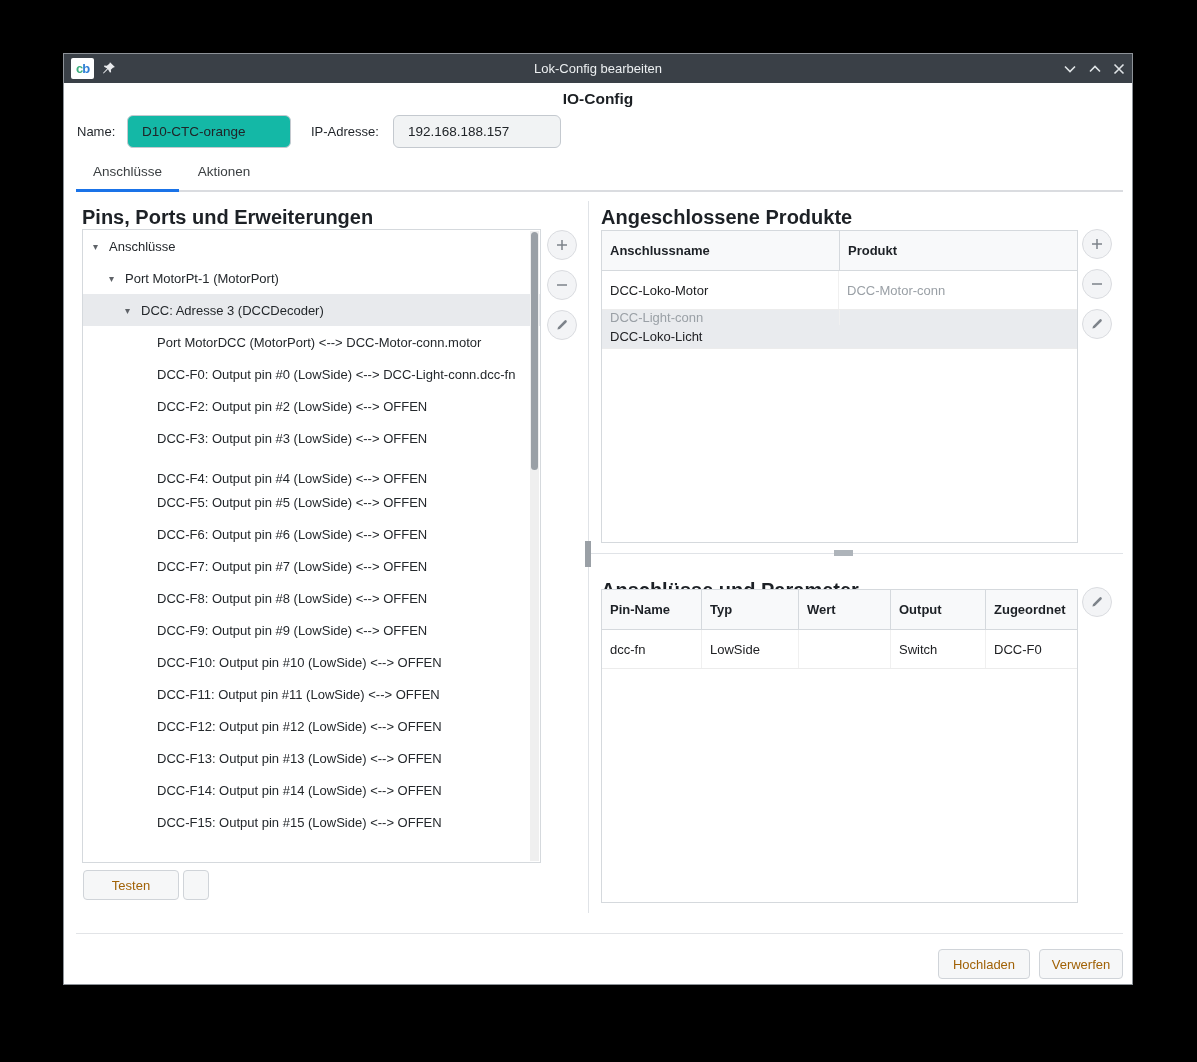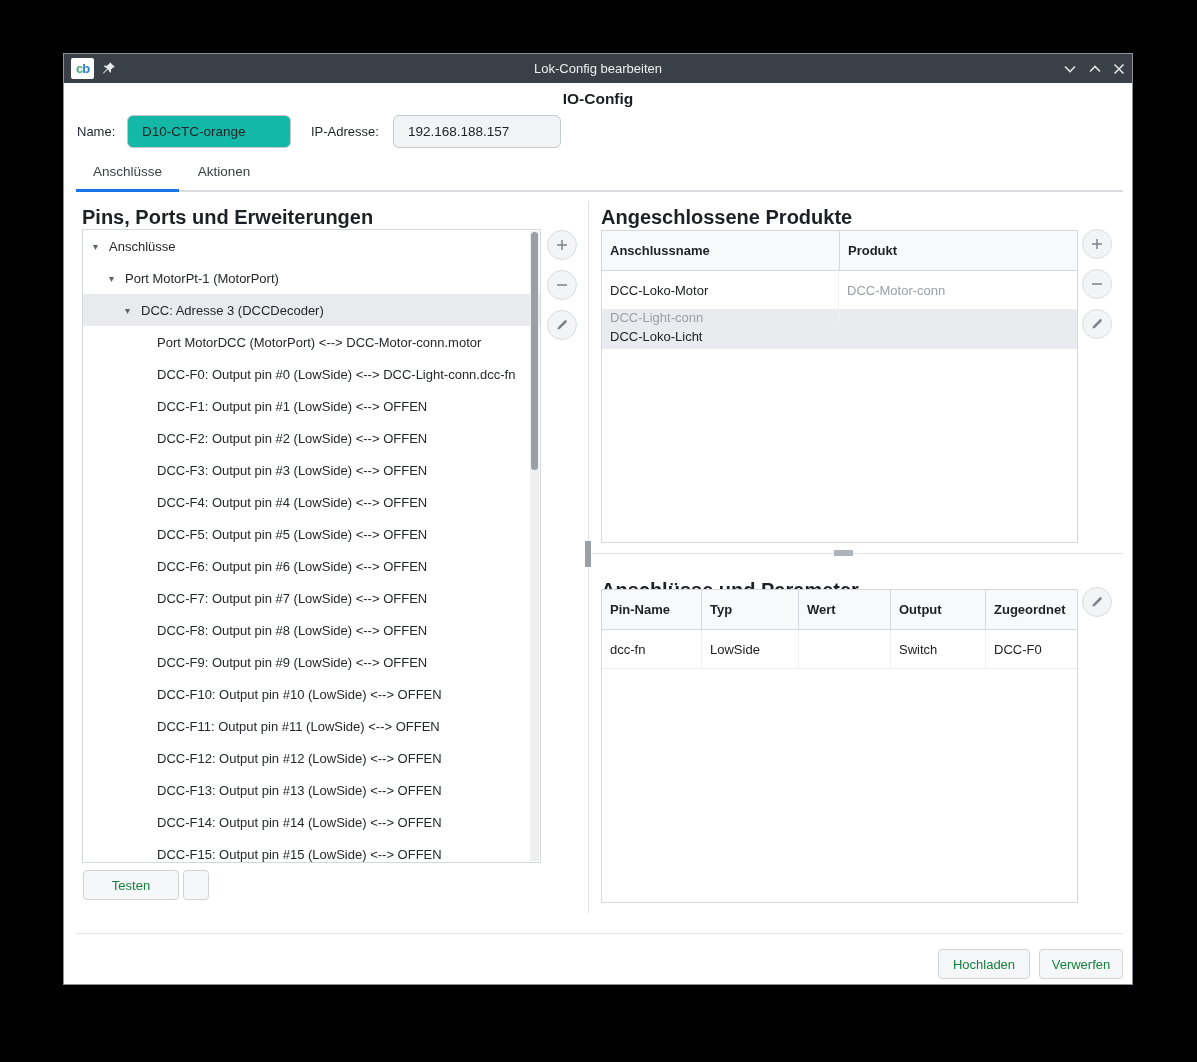--- a/index.html
+++ b/index.html
@@ -91,21 +91,21 @@
     border-right:1px solid #f0f0f0;box-sizing:border-box;white-space:nowrap;overflow:hidden;
   }
   .td:last-child{border-right:none;}
   .td.dim{color:#9aa0a6;}
   
   .pcol-0{width:238px;}.pcol-1{width:237px;flex:1;}
   .qcol-0{width:100px;}.qcol-1{width:97px;}.qcol-2{width:92px;}.qcol-3{width:95px;}.qcol-4{flex:1;}
   
   .push-btn{
     position:absolute;box-sizing:border-box;background:#f6f7f8;border:1px solid #d0d4d9;
-    border-radius:4px;font-size:13px;color:#15803d;font-family:inherit;cursor:pointer;
+    border-radius:4px;font-size:13px;color:#a16207;font-family:inherit;cursor:pointer;
   }
   .test-btn{left:19px;top:816px;width:96px;height:30px;}
   .test-extra-btn{left:119px;top:816px;width:26px;height:30px;}
   .upload-btn{left:874px;top:895px;width:92px;height:30px;}
   .discard-btn{left:975px;top:895px;width:84px;height:30px;}
   .footer-divider{position:absolute;left:12px;top:879px;width:1047px;height:1px;background:#e2e4e7;}
 </style>
 </head>
 <body>
 
@@ -167,29 +167,26 @@
           <span class="caret">▾</span>
           <span class="tree-label">DCC: Adresse 3 (DCCDecoder)</span>
         </div>
         <div class="tree-row" style="padding-left: 74px;">
           <span class="tree-label">Port MotorDCC (MotorPort) &lt;--&gt; DCC-Motor-conn.motor</span>
         </div>
         <div class="tree-row" style="padding-left: 74px;">
           <span class="tree-label">DCC-F0: Output pin #0 (LowSide) &lt;--&gt; DCC-Light-conn.dcc-fn</span>
         </div>
         <div class="tree-row" style="padding-left: 74px;">
-          <span class="tree-label">DCC-F1: Output pin #1 (LowSide) &lt;--&gt; OFFEN</span>
-        </div>
-        <div class="tree-row" style="padding-left: 74px;">
           <span class="tree-label">DCC-F2: Output pin #2 (LowSide) &lt;--&gt; OFFEN</span>
         </div>
         <div class="tree-row" style="padding-left: 74px;">
           <span class="tree-label">DCC-F3: Output pin #3 (LowSide) &lt;--&gt; OFFEN</span>
         </div>
-        <div class="tree-row" style="padding-left: 74px;">
+        <div class="tree-row" style="padding-left: 74px; align-items: flex-end;">
           <span class="tree-label">DCC-F4: Output pin #4 (LowSide) &lt;--&gt; OFFEN</span>
         </div>
         <div class="tree-row" style="padding-left: 74px;">
           <span class="tree-label">DCC-F5: Output pin #5 (LowSide) &lt;--&gt; OFFEN</span>
         </div>
         <div class="tree-row" style="padding-left: 74px;">
           <span class="tree-label">DCC-F6: Output pin #6 (LowSide) &lt;--&gt; OFFEN</span>
         </div>
         <div class="tree-row" style="padding-left: 74px;">
           <span class="tree-label">DCC-F7: Output pin #7 (LowSide) &lt;--&gt; OFFEN</span>

